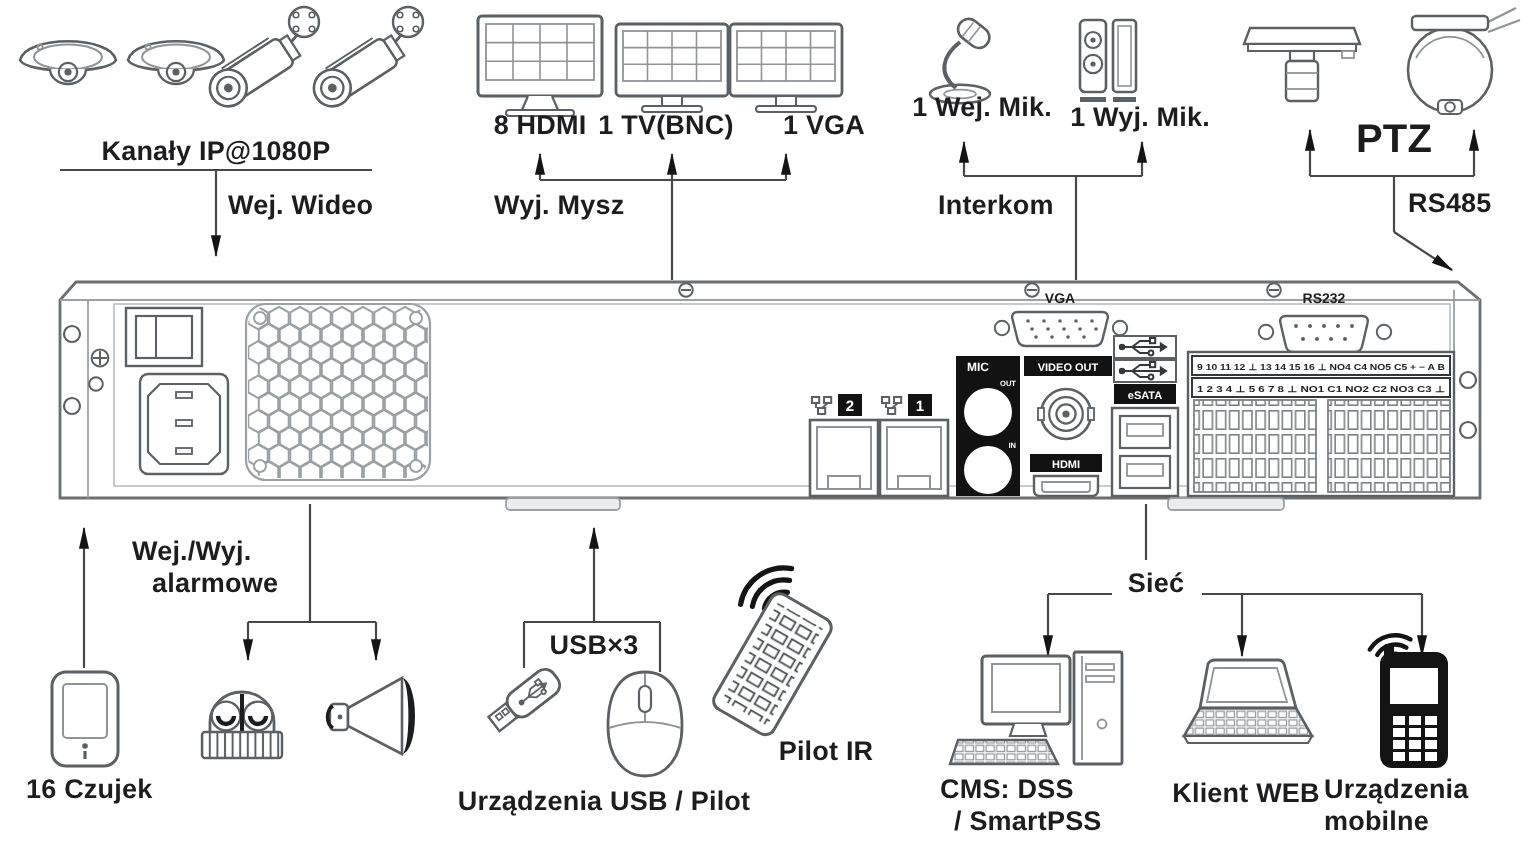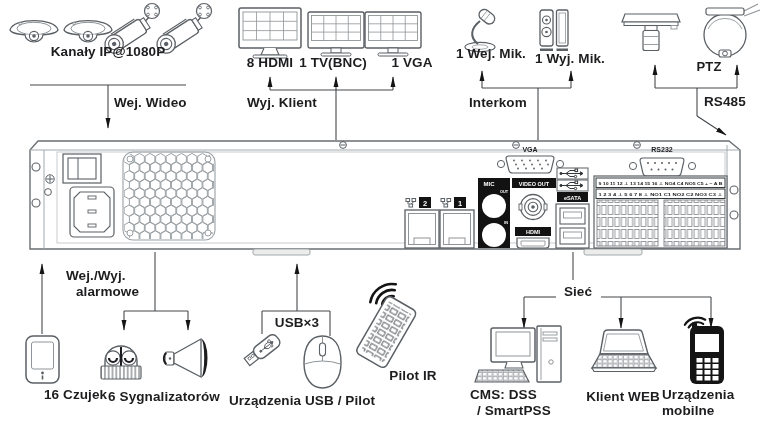--- a/index.html
+++ b/index.html
@@ -489,36 +489,35 @@
       <rect x="696.5" y="370" width="6" height="4.5"></rect>
           <rect x="704.5" y="370" width="6" height="4.5"></rect>
           <rect x="712.5" y="370" width="6" height="4.5"></rect>
       <rect x="696.5" y="376" width="6" height="4.5"></rect>
           <rect x="704.5" y="376" width="6" height="4.5"></rect>
           <rect x="712.5" y="376" width="6" height="4.5"></rect>
     </g>
   </g>
 </svg>
 
-<div class="lbl c" style="left:108px;top:44px;">Kanały IP@1080P</div>
+<div class="lbl c" style="left:108px;top:68px;">Kanały IP@1080P</div>
 <div class="lbl" style="left:114px;top:95px;">Wej. Wideo</div>
 <div class="lbl c" style="left:270px;top:55px;">8 HDMI</div>
 <div class="lbl c" style="left:333px;top:55px;">1 TV(BNC)</div>
 <div class="lbl c" style="left:412px;top:55px;">1 VGA</div>
-<div class="lbl" style="left:247px;top:95px;">Wyj. Klient</div>
+<div class="lbl" style="left:247px;top:95px;">Wyj. Mysz</div>
 <div class="lbl c" style="left:491px;top:46px;text-align:right;">1 Wej. Mik.</div>
 <div class="lbl c" style="left:570px;top:51px;">1 Wyj. Mik.</div>
 <div class="lbl" style="left:469px;top:95px;">Interkom</div>
-<div class="lbl c" style="left:697px;top:59px;font-size:13px;margin-left:12px;">PTZ</div>
+<div class="lbl c" style="left:697px;top:59px;font-size:20px;">PTZ</div>
 <div class="lbl" style="left:704px;top:94px;">RS485</div>
 
-<div class="lbl" style="left:13px;top:387px;margin-left:31px;">16 Czujek</div>
+<div class="lbl" style="left:13px;top:387px;">16 Czujek</div>
 <div class="lbl" style="left:66px;top:268px;">Wej./Wyj.</div>
 <div class="lbl" style="left:76px;top:284px;">alarmowe</div>
-<div class="lbl c" style="left:164px;top:389px;">6 Sygnalizatorów</div>
 <div class="lbl c" style="left:297px;top:315px;">USB×3</div>
 <div class="lbl c" style="left:302px;top:393px;">Urządzenia USB / Pilot</div>
 <div class="lbl c" style="left:413px;top:368px;text-align:right;">Pilot IR</div>
 <div class="lbl c" style="left:578px;top:284px;">Sieć</div>
 <div class="lbl" style="left:470px;top:387px;">CMS: DSS</div>
 <div class="lbl" style="left:477px;top:403px;">/ SmartPSS</div>
 <div class="lbl c" style="left:623px;top:389px;">Klient WEB</div>
 <div class="lbl" style="left:662px;top:387px;">Urządzenia</div>
 <div class="lbl" style="left:662px;top:403px;">mobilne</div>
 

